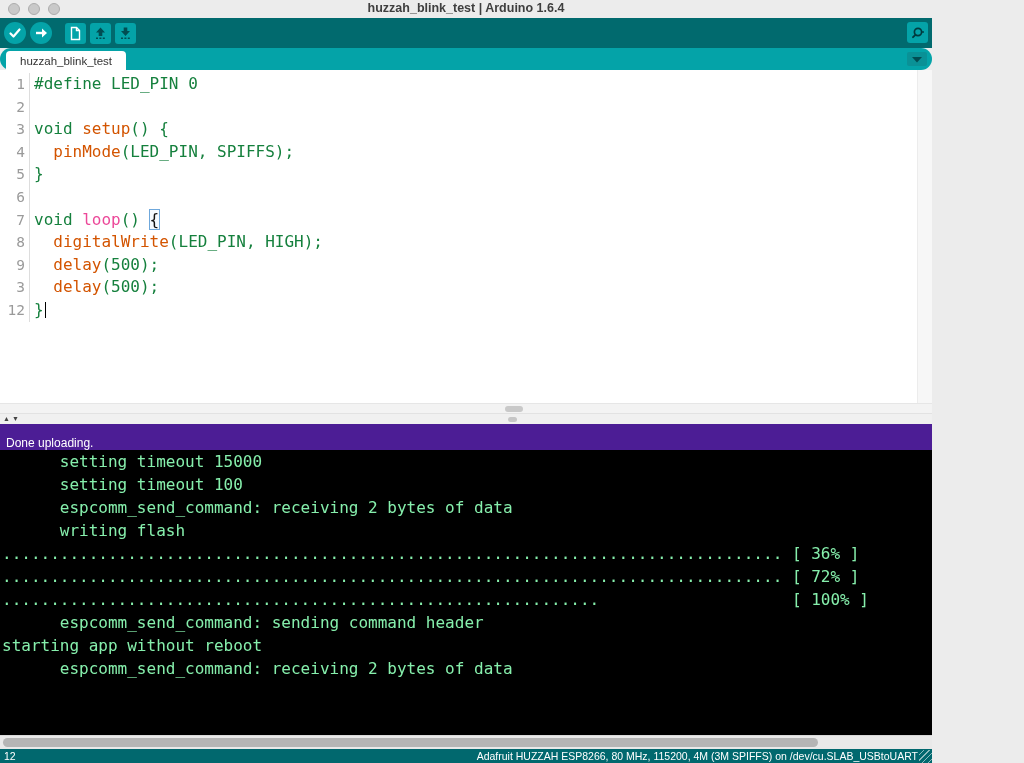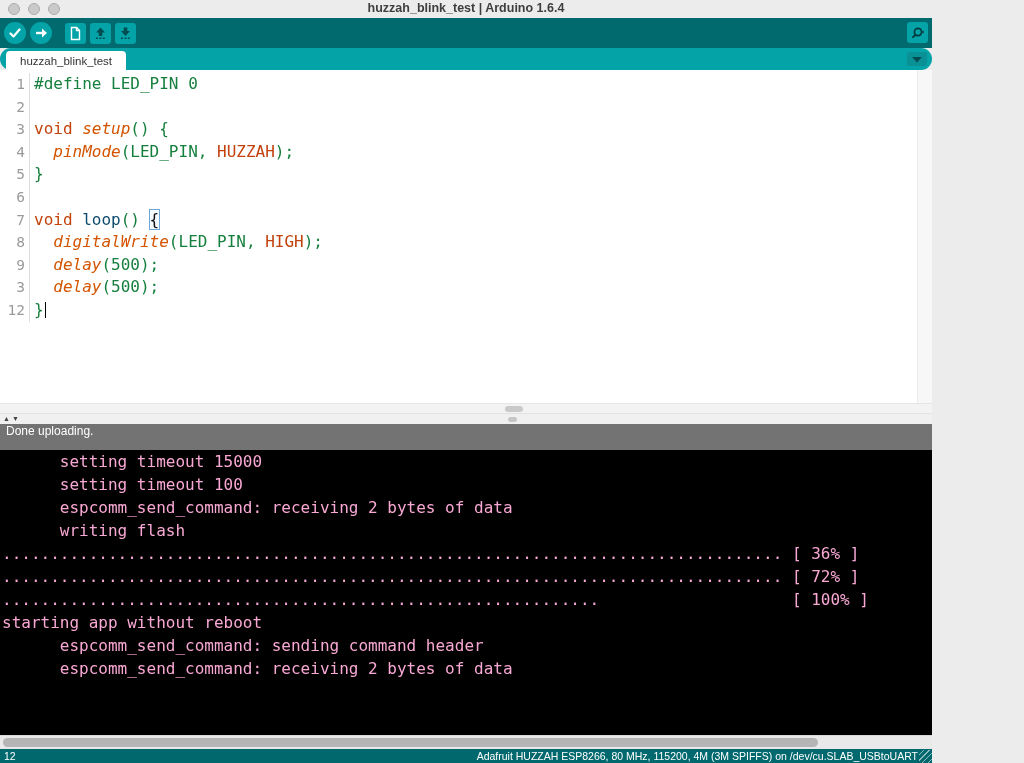--- a/index.html
+++ b/index.html
@@ -37,49 +37,49 @@
 
   
   .editor-wrap { height:333px; background:#fff; display:flex; flex:0 0 auto; }
   .editor { flex:1 1 auto; padding-top:3px; overflow:hidden; cursor:text; }
   .code-line { display:flex; height:22.6px; line-height:22.6px;
                font-family:"DejaVu Sans Mono", monospace; font-size:16px; }
   .gutter { flex:0 0 30px; text-align:right; padding-right:4px; color:#9A9A9A;
             font-size:14.5px; border-right:1px solid #DDDDDD; }
   .code { padding-left:4px; white-space:pre; color:#111; }
   .seg-plain { color:#15803d; }
-  .seg-kw    { color:#c2410c; }
-  .seg-fn    { color:#D35400;font-style:italic; }
-  .seg-olive { color:#0c4a6e; }
+  .seg-kw    { color:#15803d; }
+  .seg-fn    { color:#D35400; }
+  .seg-olive { color:#ec4899; }
   .seg-brace { color:#111; outline:1px solid #6FA8DC; outline-offset:0px; background:#F5FAFF; }
   .caret { display:inline-block; width:1px; height:16px; background:#000;
            vertical-align:middle; margin-left:1px; }
   .v-scroll { flex:0 0 15px; background:#F7F7F7; border-left:1px solid #ECECEC; }
 
   
   .h-scroll { height:10px; background:#F3F3F3; position:relative;
               border-top:1px solid #E6E6E6; flex:0 0 auto; }
   .h-thumb { position:absolute; left:505px; top:2px; width:18px; height:6px;
              border-radius:3px; background:#C9C9C9; }
   .divider { height:11px; background:#F0F0F0; position:relative; flex:0 0 auto;
              border-top:1px solid #E2E2E2; cursor:row-resize; }
   .split-arrows { position:absolute; left:3px; top:0px; font-size:7px; color:#444;
                   letter-spacing:2px; line-height:10px; }
   .split-grip { position:absolute; left:508px; top:3px; width:9px; height:5px;
                 border-radius:3px; background:#C6C6C6; }
 
   
-  .msgbar { height:26px; background:#737373; color:#FFF; display:flex;
-            align-items:flex-start; padding-left:6px; font-size:12px; flex:0 0 auto; }
+  .msgbar { height:26px; background:#4c1d95; color:#FFF; display:flex;
+            align-items:flex-end; padding-left:6px; font-size:12px; flex:0 0 auto; }
 
   
   .console { height:285px; background:#000; overflow:hidden; padding-left:2px;
              flex:0 0 auto; cursor:text; }
   .console-line { font-family:"DejaVu Sans Mono", monospace; font-size:16px;
-                  line-height:23px; color:#f9a8d4; white-space:pre; }
+                  line-height:23px; color:#86efac; white-space:pre; }
   .console-scroll { height:14px; background:#E9E9E9; border-top:1px solid #D8D8D8;
                     position:relative; flex:0 0 auto; }
   .console-thumb { position:absolute; left:3px; top:2px; width:815px; height:9px;
                    border-radius:5px; background:#B5B5B5; }
 
   
   .statusbar { height:14px; background:#01686E; color:#FFF; display:flex;
                align-items:center; justify-content:space-between;
                padding:0 14px 0 4px; font-size:10.5px; flex:0 0 auto;
                position:relative; }
@@ -177,21 +177,21 @@
         <div class="code-line">
           <span class="gutter">2</span>
           <span class="code"></span>
         </div>
         <div class="code-line">
           <span class="gutter">3</span>
           <span class="code"><span class="seg-kw">void</span><span class="seg-plain"> </span><span class="seg-fn">setup</span><span class="seg-plain">() {</span></span>
         </div>
         <div class="code-line">
           <span class="gutter">4</span>
-          <span class="code"><span class="seg-plain">  </span><span class="seg-fn">pinMode</span><span class="seg-plain">(LED_PIN, </span><span class="seg-kw">HUZZAH</span><span class="seg-plain">);</span></span>
+          <span class="code"><span class="seg-plain">  </span><span class="seg-fn">pinMode</span><span class="seg-plain">(LED_PIN, </span><span class="seg-kw">SPIFFS</span><span class="seg-plain">);</span></span>
         </div>
         <div class="code-line">
           <span class="gutter">5</span>
           <span class="code"><span class="seg-plain">}</span></span>
         </div>
         <div class="code-line">
           <span class="gutter">6</span>
           <span class="code"></span>
         </div>
         <div class="code-line">
@@ -232,22 +232,22 @@
   </div>
 
   <div class="console">
       <div class="console-line">      setting timeout 15000</div>
       <div class="console-line">      setting timeout 100</div>
       <div class="console-line">      espcomm_send_command: receiving 2 bytes of data</div>
       <div class="console-line">      writing flash</div>
       <div class="console-line">................................................................................. [ 36% ]</div>
       <div class="console-line">................................................................................. [ 72% ]</div>
       <div class="console-line">..............................................................                    [ 100% ]</div>
+      <div class="console-line">      espcomm_send_command: sending command header</div>
       <div class="console-line">starting app without reboot</div>
-      <div class="console-line">      espcomm_send_command: sending command header</div>
       <div class="console-line">      espcomm_send_command: receiving 2 bytes of data</div>
     </div>
 
   <div class="console-scroll">
     <div class="console-thumb"></div>
   </div>
 
   <div class="statusbar">
     <span>12</span>
     <span>Adafruit HUZZAH ESP8266, 80 MHz, 115200, 4M (3M SPIFFS) on /dev/cu.SLAB_USBtoUART</span>

